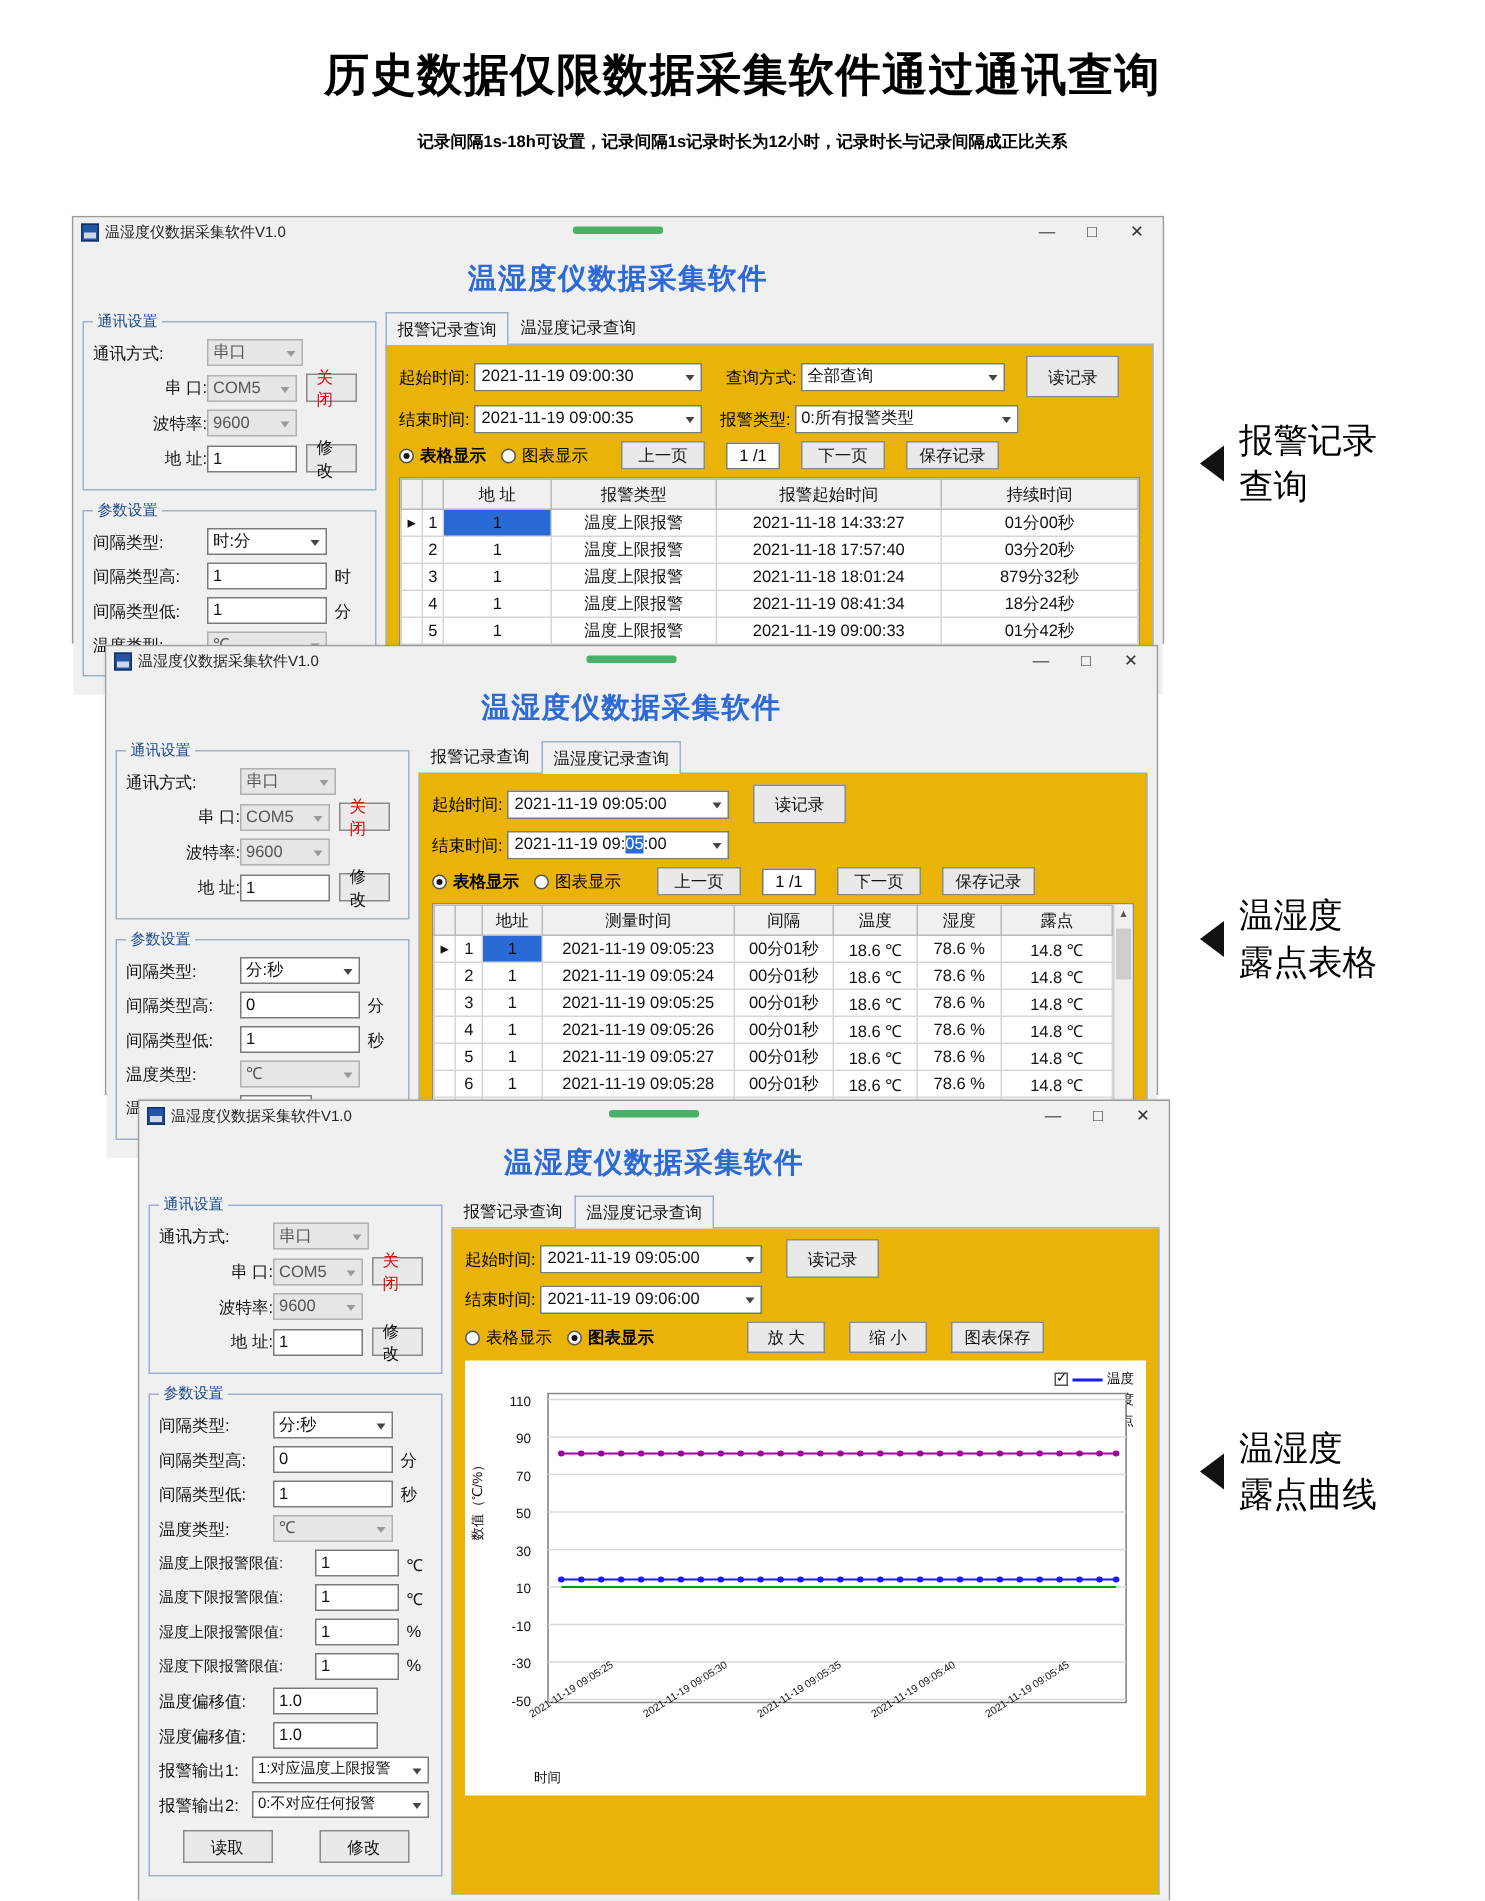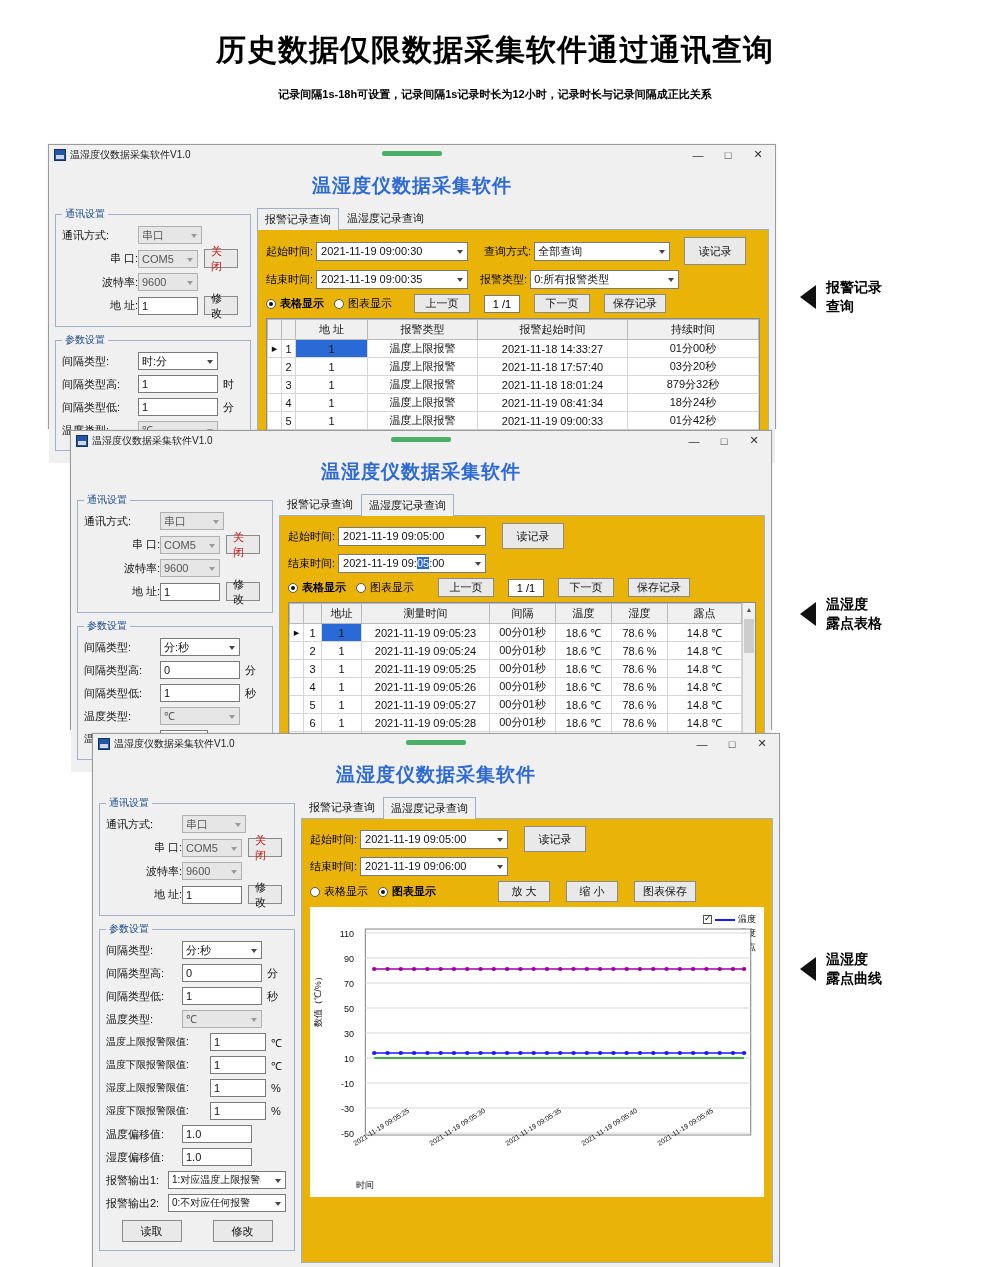--- a/index.html
+++ b/index.html
@@ -159,21 +159,21 @@
   .scrollbar .thumb{ position:absolute; top:16px; left:1px; right:1px; height:34px; background:#cdcdcd; }
   .scrollbar .ar{ position:absolute;left:0;right:0;height:13px;display:flex;align-items:center;justify-content:center;font-size:7px;color:#555;}
   .scrollbar .ar.up{top:0;} .scrollbar .ar.dn{bottom:0;}
 
   
   .anno{ position:absolute; display:flex; align-items:center; gap:10px;}
   .arrow{
     width:0;height:0;border-top:12px solid transparent;border-bottom:12px solid transparent;
     border-right:16px solid #111;
   }
-  .anno .txt{ font-size:14px; font-weight:bold; color:#000; line-height:1.35; white-space:nowrap;}
+  .anno .txt{ font-size:23px; font-weight:normal; color:#000; line-height:1.35; white-space:nowrap;}
 
   
   .chartarea{ background:#fff; position:relative; height:290px; }
   .legendbox{ position:absolute; right:8px; top:6px; font-size:9px; }
   .legrow{ display:flex; align-items:center; gap:3px; margin-bottom:1px;}
   .chk{ width:9px;height:9px;border:1px solid #555;background:#fff;display:inline-block;position:relative;flex:none;}
   .chk.on:after{content:"\2713";position:absolute;left:0px;top:-3px;font-size:9px;color:#111;}
   .legline{ width:20px;height:0;border-top:2px solid #000; }
   .axis-title-y{
     position:absolute; left:2px; top:120px; font-size:9px; transform:rotate(-90deg);

